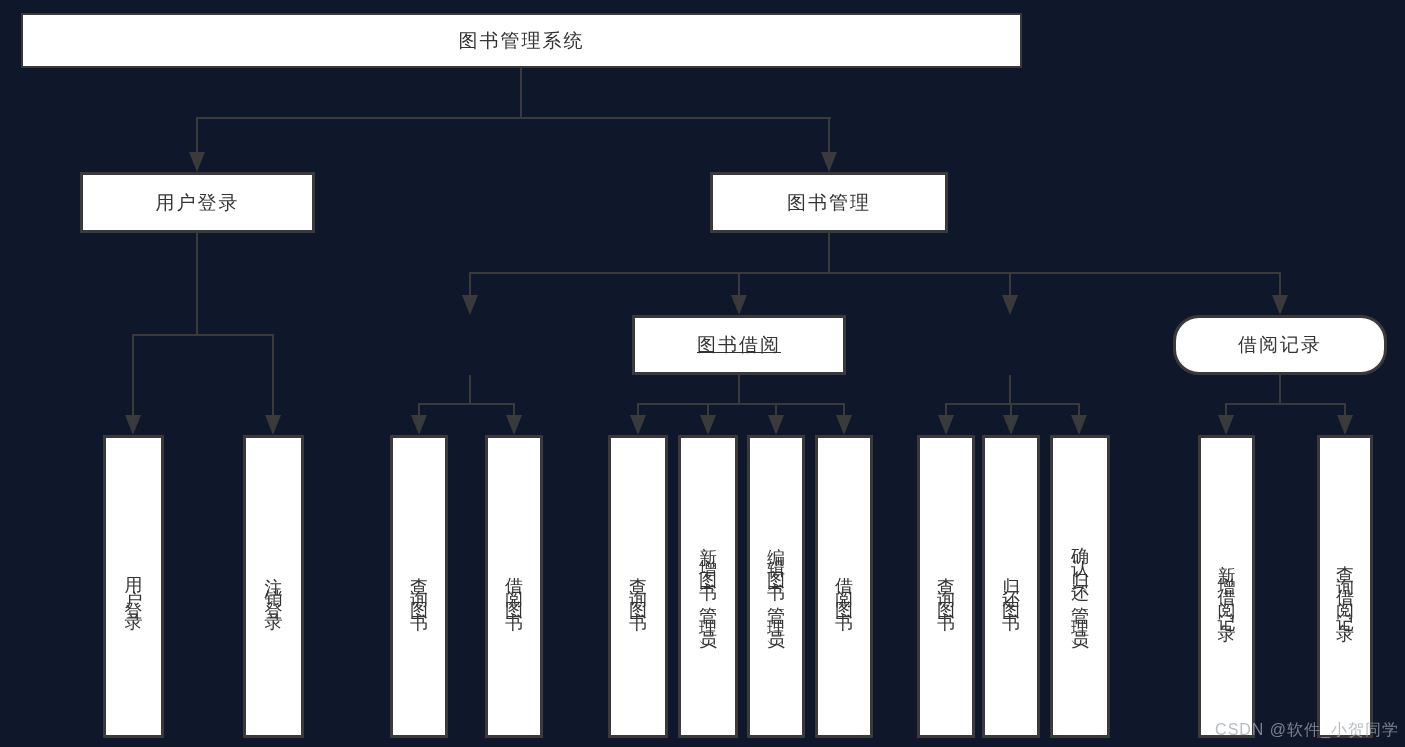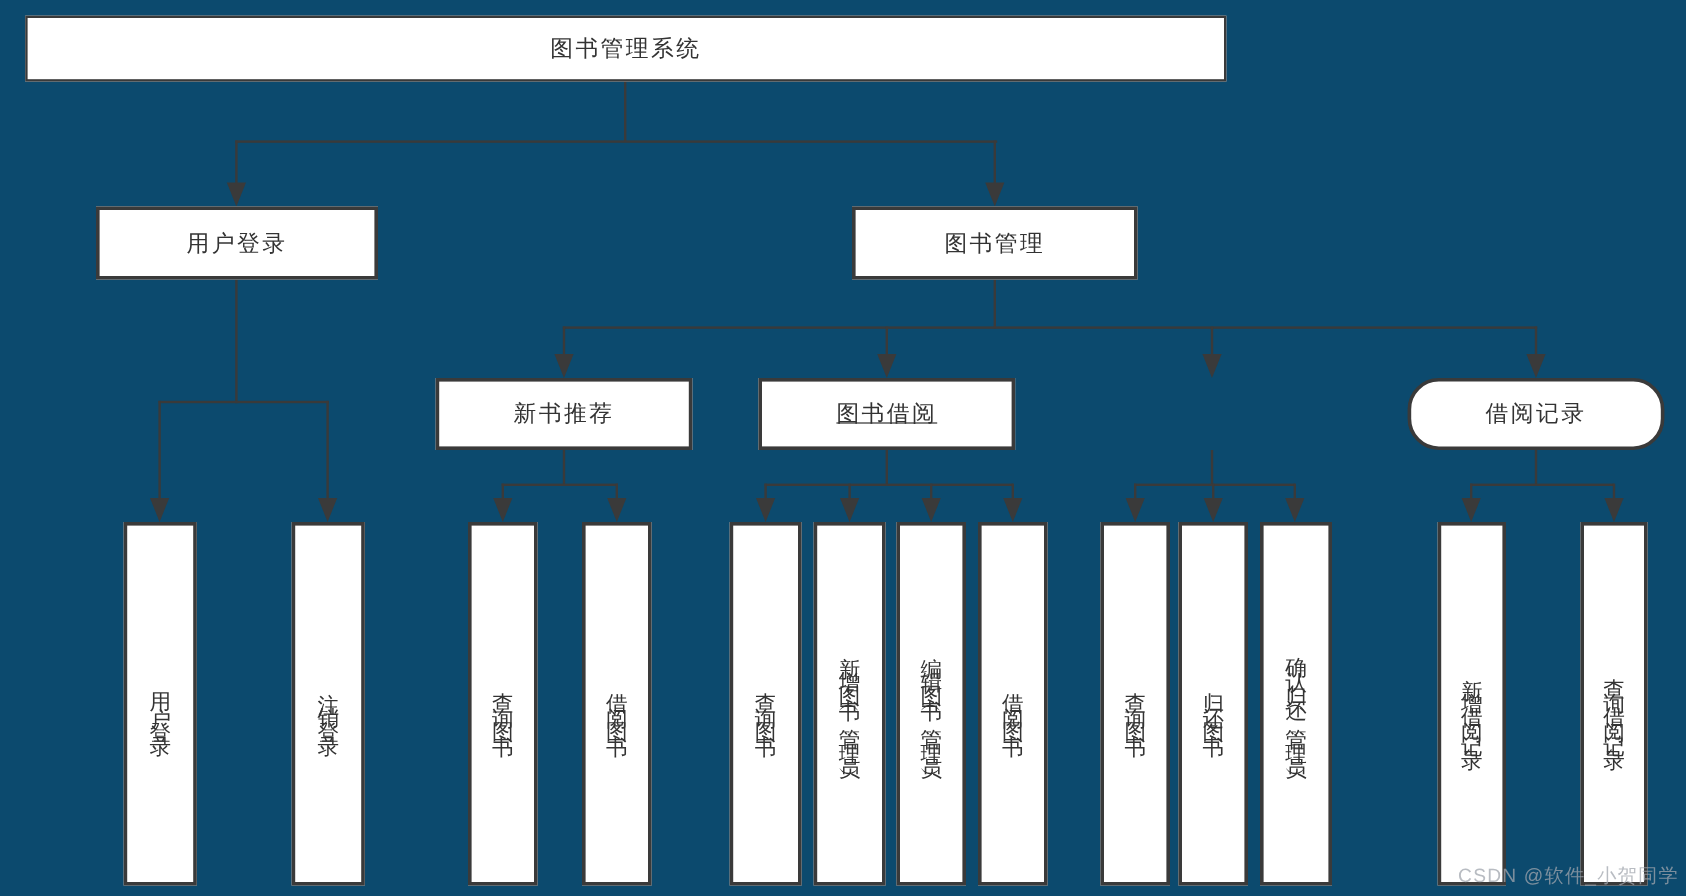--- a/index.html
+++ b/index.html
@@ -1,19 +1,19 @@
 <!DOCTYPE html>
 <html><head>
 <meta charset="utf-8">
 <style>
   html,body{margin:0;padding:0;background:#ffffff;}
   #canvas{
     position:relative;
     width:1405px;height:747px;
-    background:#0c4a6e;
+    background:#0f172a;
     font-family:"Liberation Sans","DejaVu Sans",sans-serif;
     overflow:hidden;
   }
   .hnode{
     position:absolute;
     box-sizing:border-box;
     border:3px solid #3a3a3a;
     background:#ffffff;
     display:flex;align-items:center;justify-content:center;
     font-size:19px;color:#333333;letter-spacing:2px;
@@ -65,23 +65,20 @@
     <span>图书管理系统</span>
   </div>
 
   <div class="hnode" style="left:80px;top:172px;width:235px;height:61px;">
     <span>用户登录</span>
   </div>
   <div class="hnode" style="left:710px;top:172px;width:238px;height:61px;">
     <span>图书管理</span>
   </div>
 
-  <div class="hnode" style="left:363px;top:315px;width:214px;height:60px;">
-    <span>新书推荐</span>
-  </div>
   <div class="hnode" style="left:632px;top:315px;width:214px;height:60px;text-decoration:underline;">
     <span>图书借阅</span>
   </div>
   <div class="hnode" style="left:1173px;top:315px;width:214px;height:60px;border-radius:26px;">
     <span>借阅记录</span>
   </div>
 
   <div class="vnode" style="left:103px;width:61px;">
     <span>用户登录</span>
   </div>

